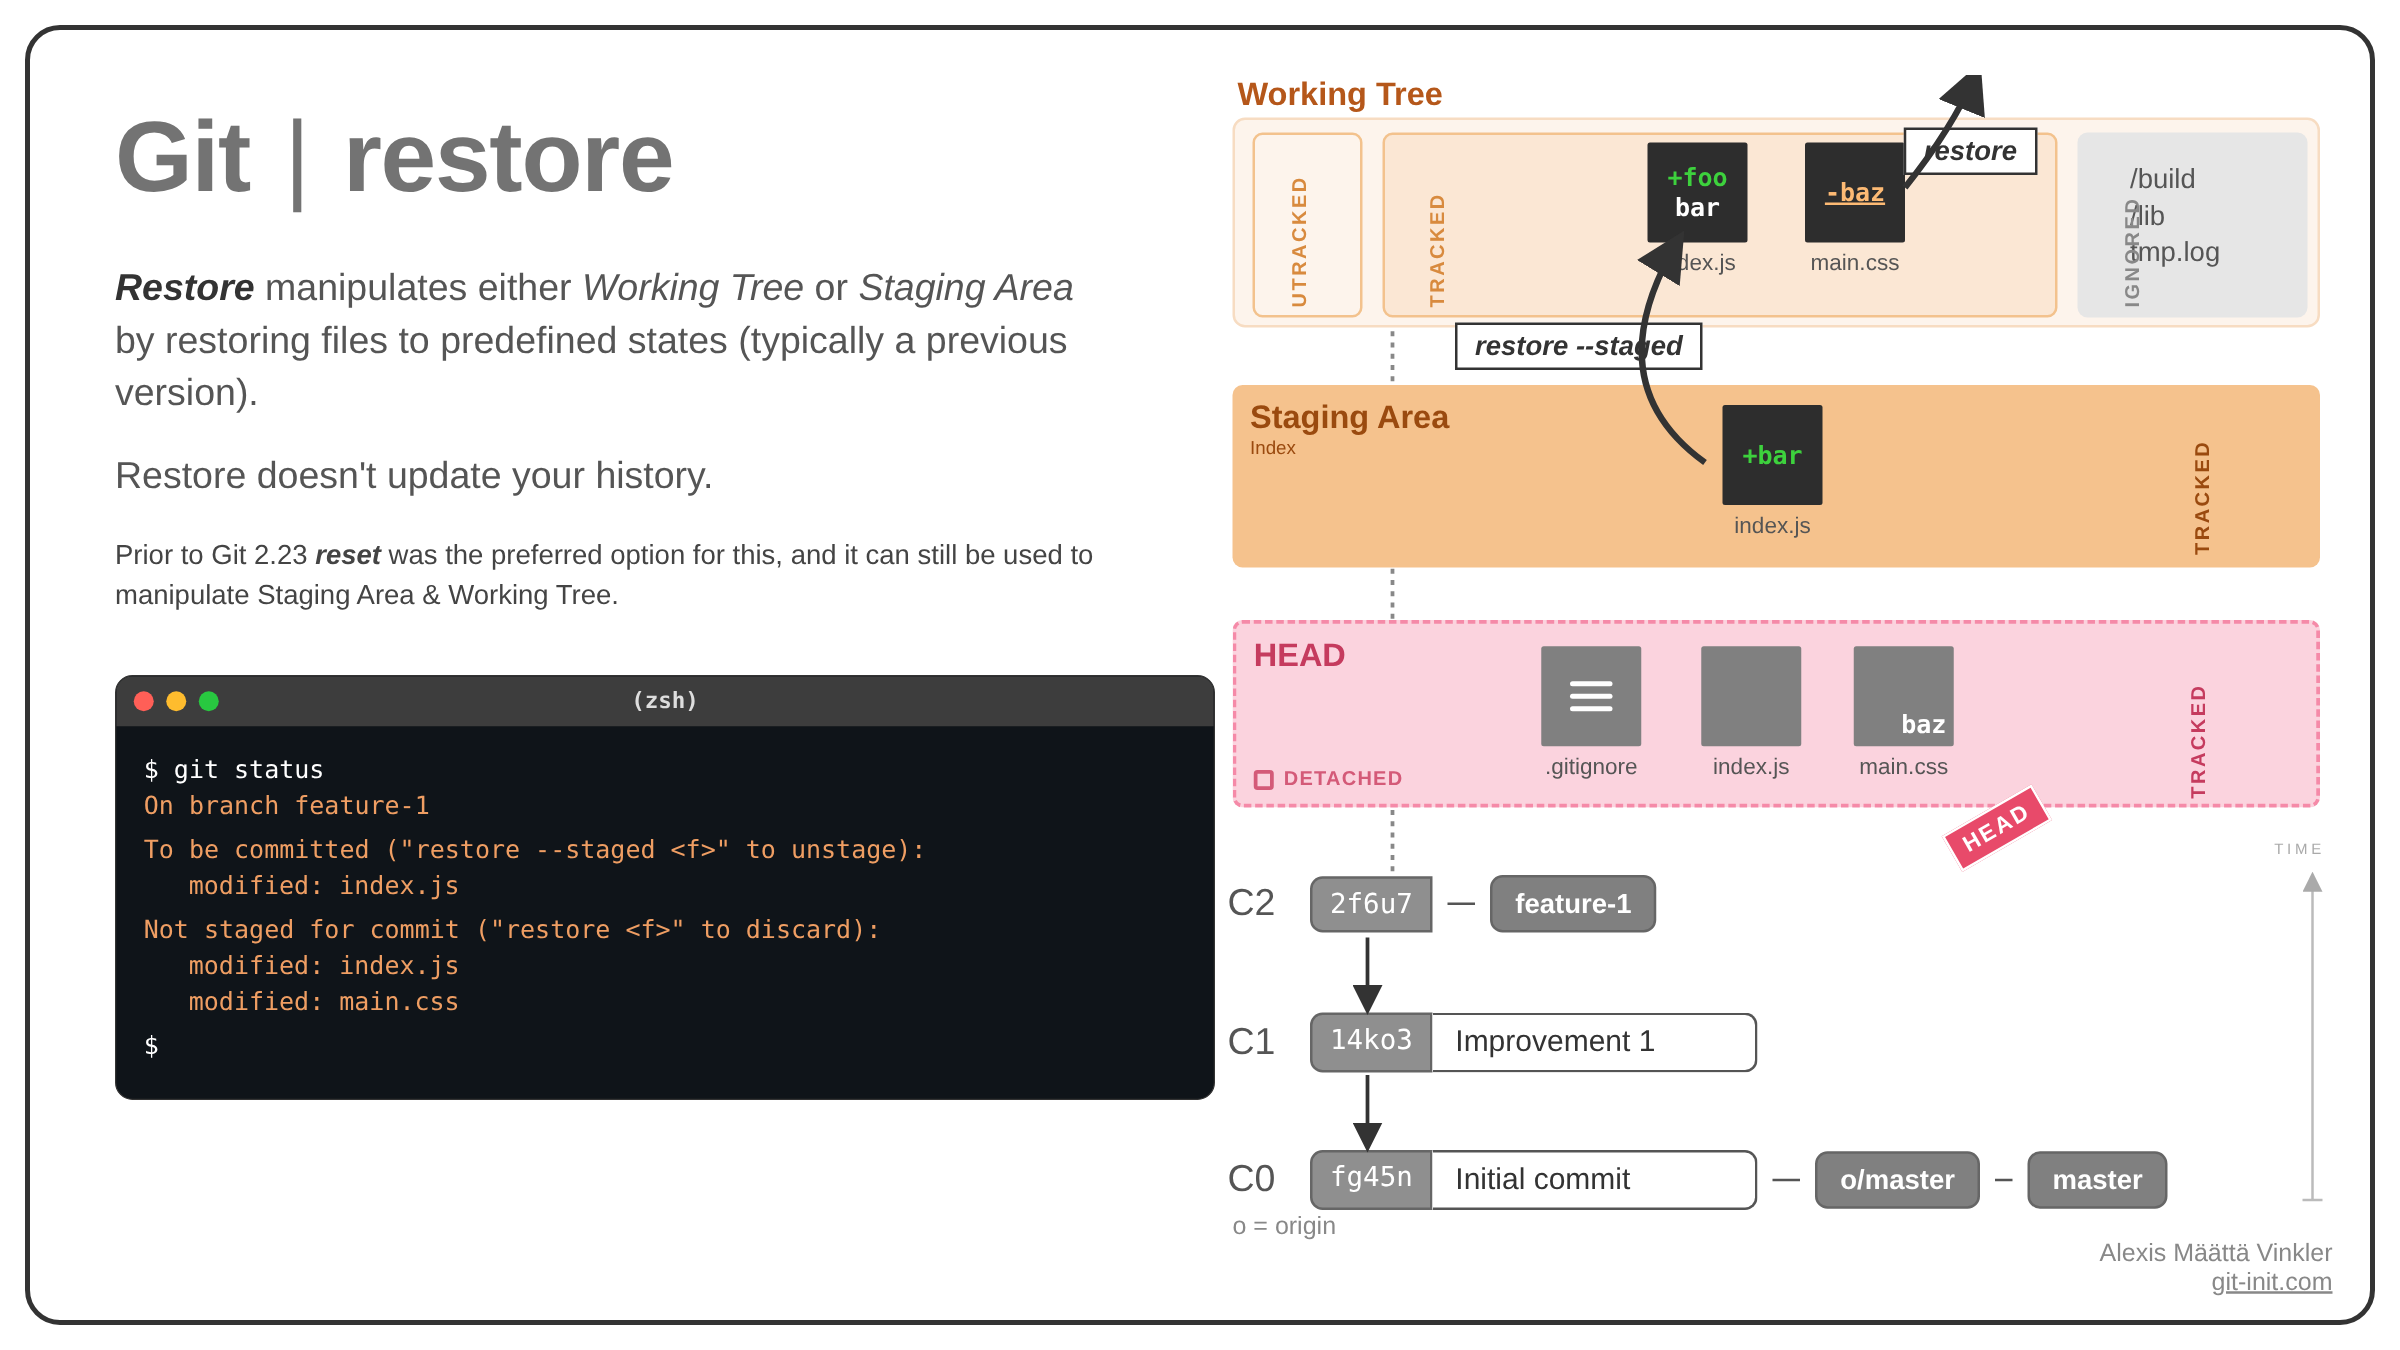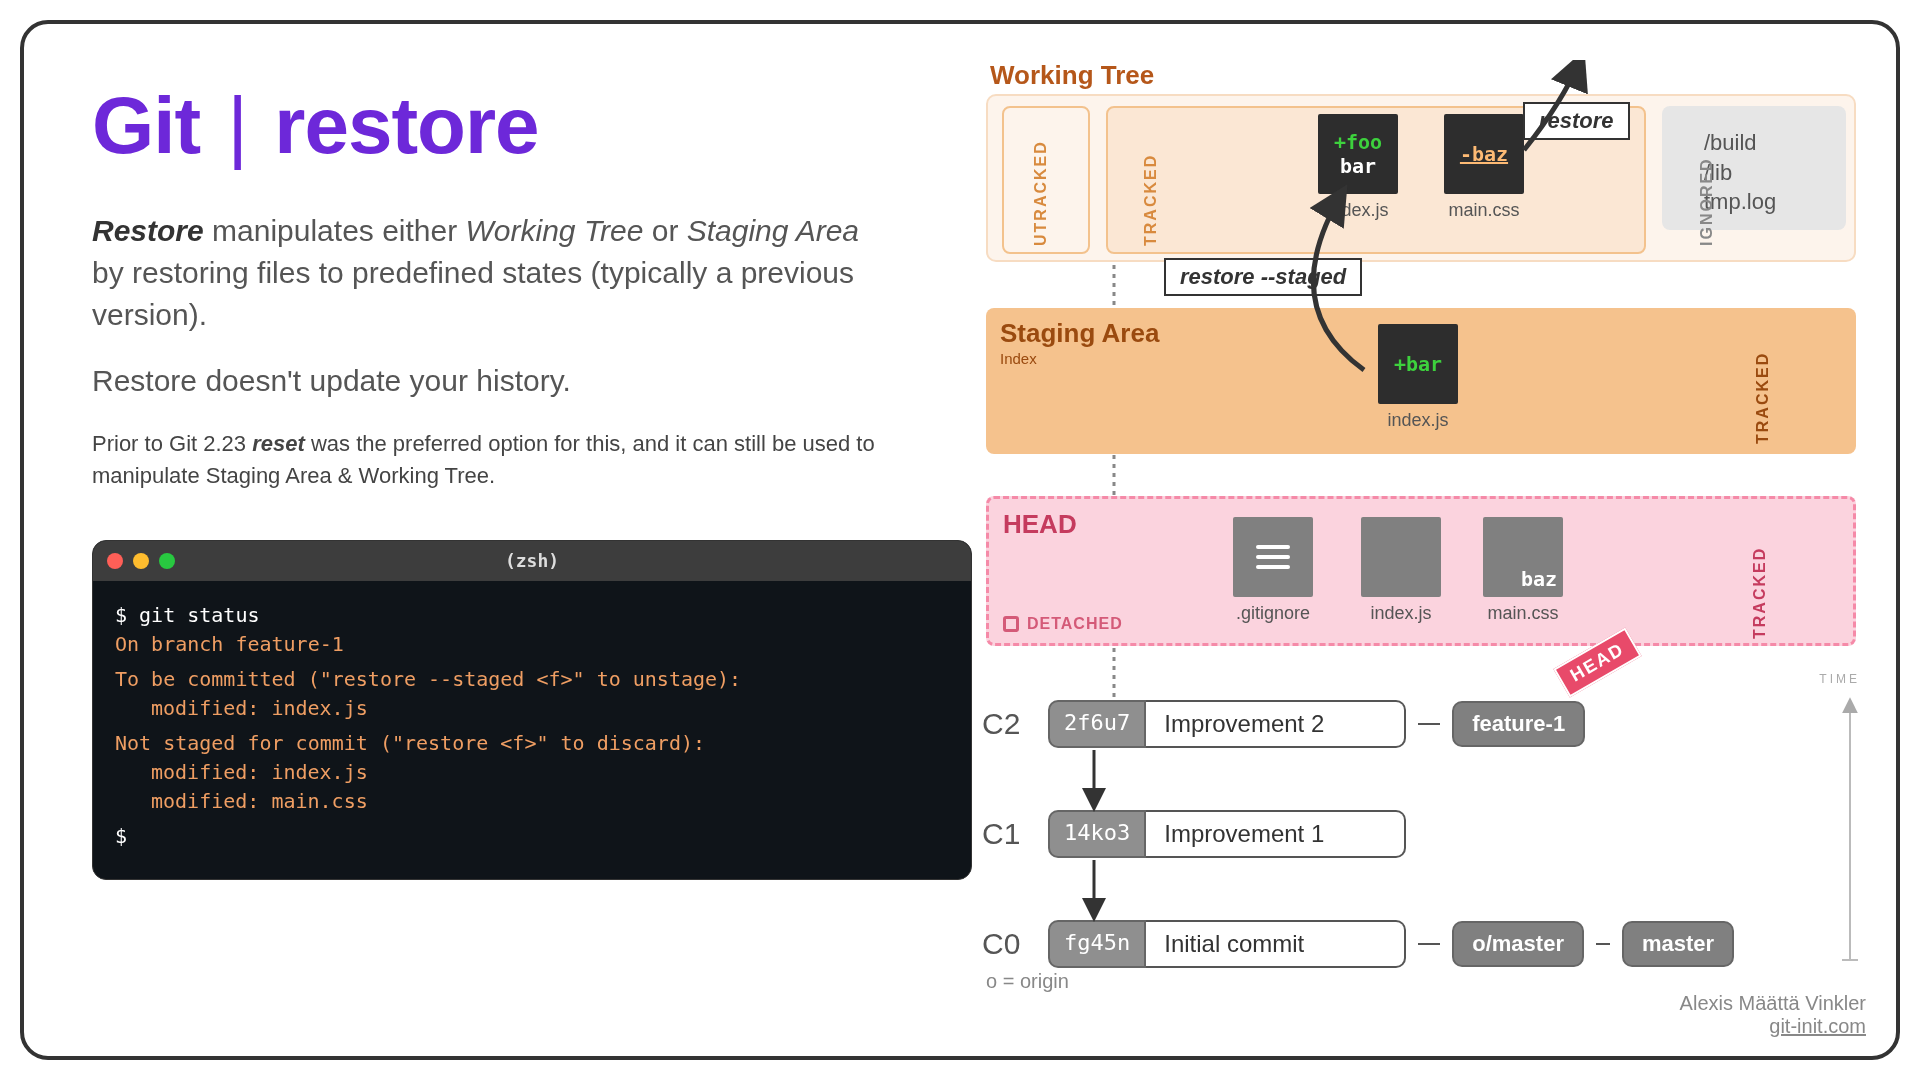--- a/index.html
+++ b/index.html
@@ -10,21 +10,21 @@
     color: #2b2b2b;
   }
   .page {
     width: 1880px; height: 1040px; margin: 20px;
     border: 4px solid #333; border-radius: 28px;
     position: relative;
   }
 
   
   .left { position: absolute; left: 68px; top: 56px; width: 800px; }
-  h1 { font-size: 80px; font-weight: 900; color: #6d28d9; letter-spacing: -1px; }
+  h1 { font-size: 80px; font-weight: 900; color: #737373; letter-spacing: -1px; }
   h1 .pipe { font-weight: 300; margin: 0 6px; }
   .para { font-size: 30px; line-height: 1.4; color: #555; margin-top: 38px; }
   .para .bi { font-weight: 700; font-style: italic; color: #333; }
   .para .it { font-style: italic; }
   .para2 { font-size: 30px; color: #555; margin-top: 28px; }
   .note { font-size: 22px; color: #444; margin-top: 30px; line-height: 1.45; }
   .note b { font-style: italic; }
 
   
   .term {
@@ -46,21 +46,21 @@
   .right { position: absolute; left: 940px; top: 36px; width: 900px; height: 970px; }
 
   .wt-label { position: absolute; left: 26px; top: 0; font-size: 26px; font-weight: 700; color: #b5571a; }
 
   .wt-box {
     position: absolute; left: 22px; top: 34px; width: 870px; height: 168px;
     background: #fdf4ec; border: 2px solid #f7dcc2; border-radius: 10px;
   }
   .wt-utracked { position: absolute; left: 14px; top: 10px; width: 88px; height: 148px; border: 2px solid #f3c28d; border-radius: 8px; background: #fdf4ec; }
   .wt-tracked  { position: absolute; left: 118px; top: 10px; width: 540px; height: 148px; border: 2px solid #f3c28d; border-radius: 8px; background: #fbe7d4; }
-  .wt-ignored  { position: absolute; left: 674px; top: 10px; width: 184px; height: 124px; border-radius: 8px; background: #e6e6e6; }
+  .wt-ignored  { position: absolute; left: 674px; top: 10px; width: 184px; height: 148px; border-radius: 8px; background: #e6e6e6; }
   .rot { position: absolute; transform: rotate(-90deg); transform-origin: left top; font-size: 16px; font-weight: 700; letter-spacing: 2px; }
   .rot.utr { left: 44px; top: 150px; color: #d88a3e; }
   .rot.trk { left: 154px; top: 150px; color: #d88a3e; }
   .rot.ign { left: 710px; top: 150px; color: #888; }
 
   .file { position: absolute; width: 80px; text-align: center; }
   .file .box { width: 80px; height: 80px; background: #2d2d2d; border-radius: 2px; display: flex; flex-direction: column; align-items: center; justify-content: center; font-family: Menlo, monospace; font-size: 20px; font-weight: 700; }
   .file .lbl { font-size: 18px; color: #555; margin-top: 6px; }
   .plus { color: #3dd13d; }
   .minus { color: #fdba74; text-decoration: underline; }
@@ -238,21 +238,20 @@
         <div class="lbl">main.css</div>
       </div>
     </div>
 
     <div class="head-arrow" style="left:592px; top:586px">HEAD</div>
 
     <div class="commit" style="left:18px; top:640px">
       <div class="c-name">C2</div>
       <div style="display:flex">
         <div class="c-hash">2f6u7</div>
-        <div class="c-msg">Improvement 2</div>
       </div>
       <div class="line-h" style="width:22px"></div>
       <div class="branch-tag">feature-1</div>
     </div>
 
     <div class="commit" style="left:18px; top:750px">
       <div class="c-name">C1</div>
       <div style="display:flex">
         <div class="c-hash">14ko3</div>
         <div class="c-msg">Improvement 1</div>

